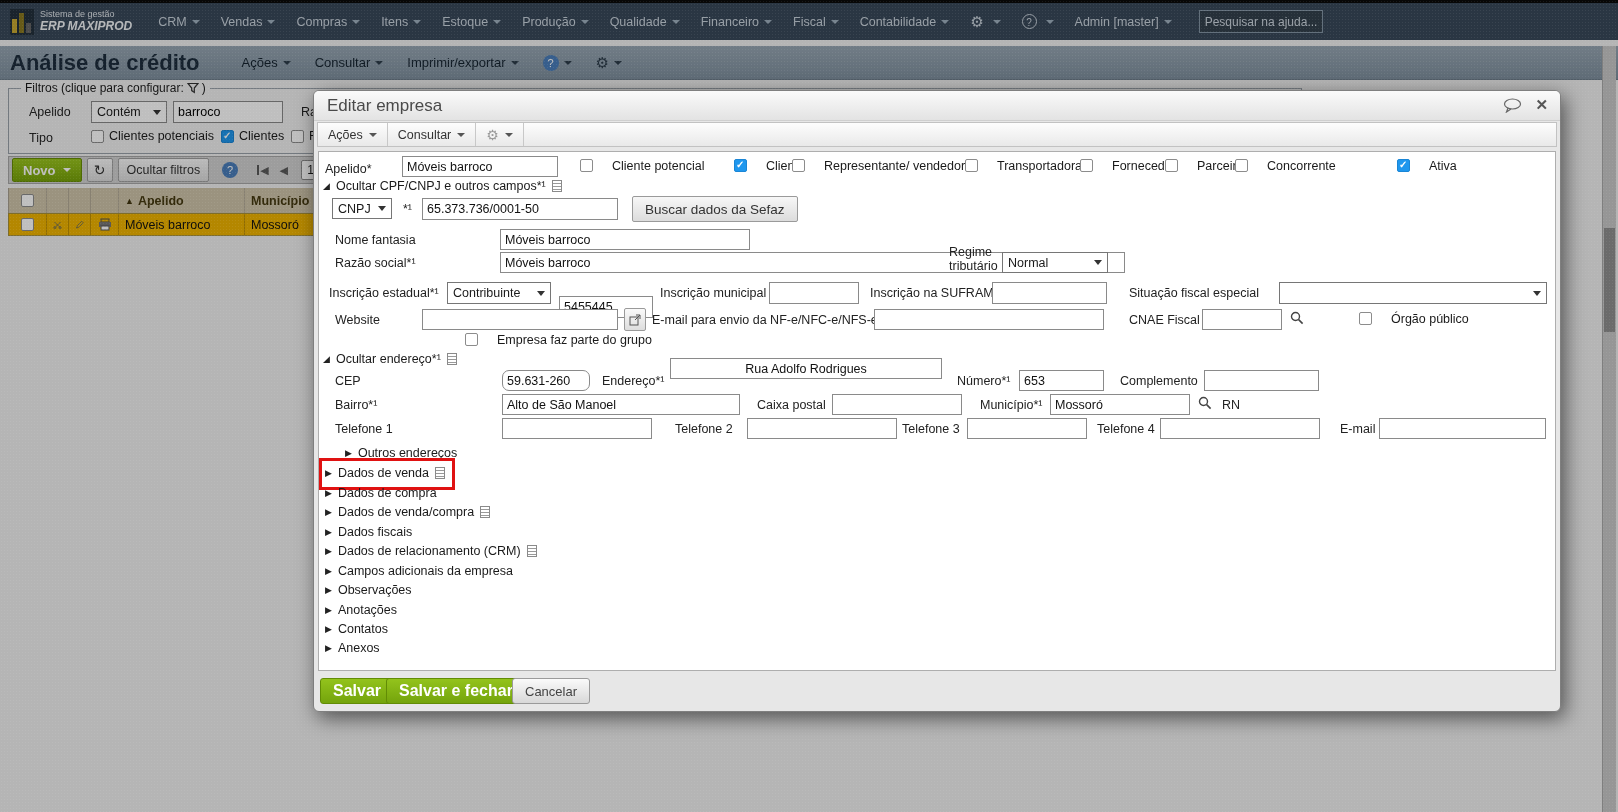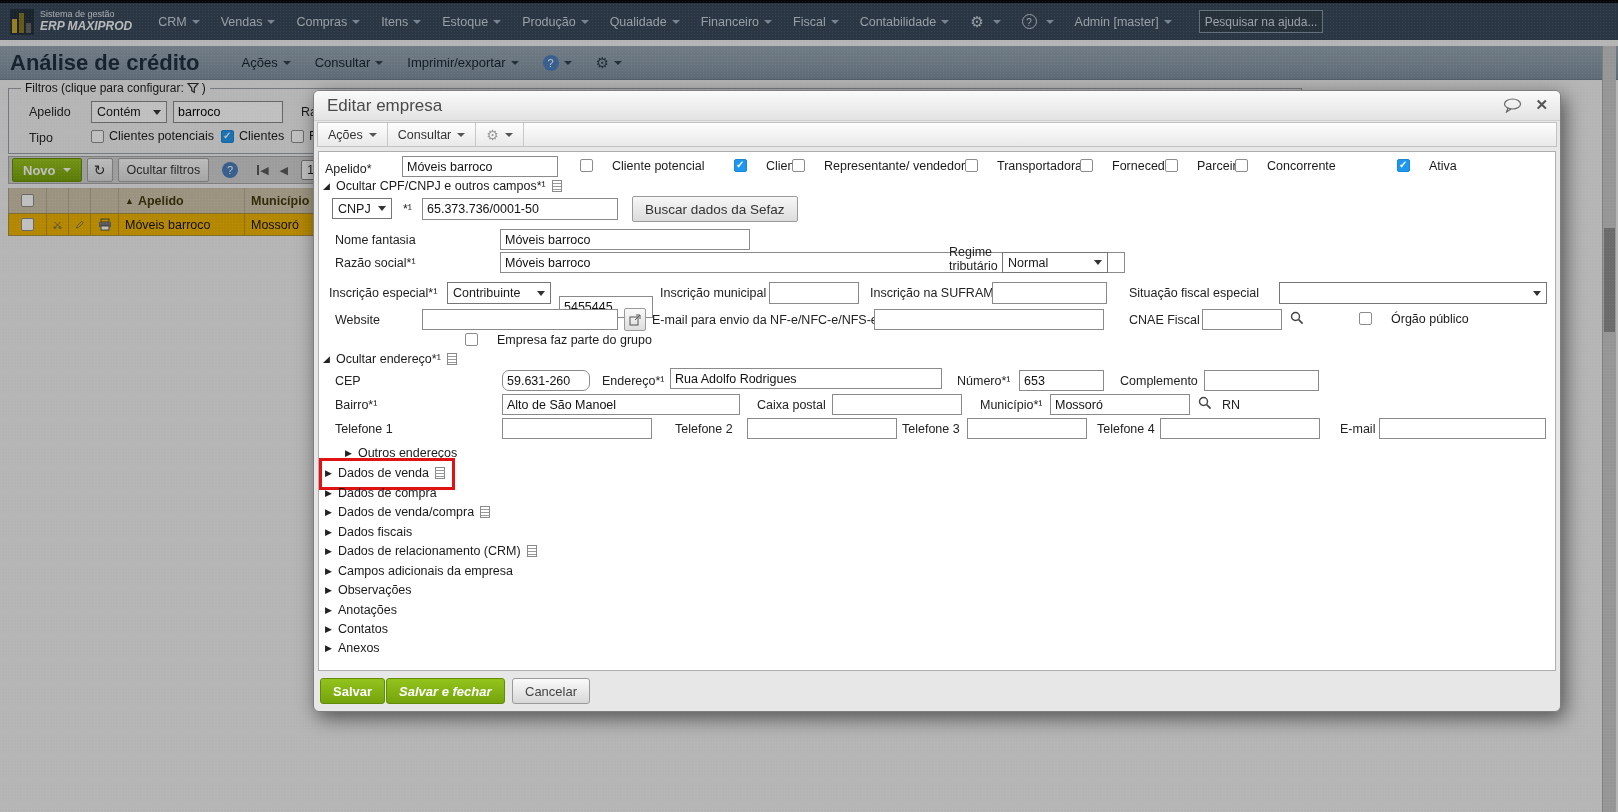--- a/index.html
+++ b/index.html
@@ -97,21 +97,21 @@
   .tri-closed{font-size:9px;color:#222;}
   .formicon{width:10px;height:12px;border:1px solid #8a8a8a;background:
     repeating-linear-gradient(#fff 0 2px,#9a9a9a 2px 3px);box-sizing:border-box;}
   .btn-sefaz{position:absolute;height:26px;padding:0 12px;background:linear-gradient(#f7f7f7,#dcdcdc);
     border:1px solid #9a9a9a;border-radius:2px;font-size:13.5px;color:#333;cursor:pointer;font-family:"Liberation Sans",sans-serif;}
   .extbtn{position:absolute;width:22px;height:23px;background:linear-gradient(#fafafa,#ddd);border:1px solid #9a9a9a;
     border-radius:2px;box-sizing:border-box;display:flex;align-items:center;justify-content:center;cursor:pointer;}
   .redbox{position:absolute;border:3px solid #e01212;pointer-events:none;}
   .mfooter{position:absolute;left:4px;right:4px;bottom:3px;height:42px;}
   .btn-green{position:absolute;height:26px;padding:0 12px;background:linear-gradient(#93c31c,#74a40c);border:1px solid #628c05;
-    border-radius:3px;color:#fff;font-weight:bold;font-size:13px;cursor:pointer;font-family:"Liberation Sans",sans-serif;}
+    border-radius:3px;color:#fff;font-weight:bold;font-size:16px;cursor:pointer;font-family:"Liberation Sans",sans-serif;}
   .btn-cancel{position:absolute;height:26px;padding:0 12px;background:linear-gradient(#fafafa,#d8d8d8);border:1px solid #9a9a9a;
     border-radius:3px;color:#444;font-size:13px;cursor:pointer;font-family:"Liberation Sans",sans-serif;}
   .mcreated{position:absolute;right:2px;top:1px;text-align:right;font-size:11.5px;line-height:13.5px;color:#222;}
 </style>
 </head>
 <body>
 
 <div class="screen">
 
   <div>
@@ -389,21 +389,21 @@
       <input class="inp" style="left: 181px; top: 77px; width: 250px;" value="Móveis barroco">
 
       <span class="lbl" style="left:16px;top:104px;">Razão social*¹</span>
       <input class="inp" style="left: 181px; top: 100px; width: 625px;" value="Móveis barroco">
       <span class="lbl" style="left:630px;top:93px;width:58px;white-space:normal;line-height:14px;">Regime tributário</span>
       <div class="sel" style="left:683px;top:100px;width:106px;">
           <span>Normal</span>
           <span class="selcar"></span>
         </div>
 
-      <span class="lbl" style="left:10px;top:134px;">Inscrição especial*¹</span>
+      <span class="lbl" style="left:10px;top:134px;">Inscrição estadual*¹</span>
       <div class="sel" style="left:128px;top:130px;width:104px;height:22px;">
           <span>Contribuinte</span>
           <span class="selcar"></span>
         </div>
       <input class="inp" style="left: 240px; top: 144px; width: 94px; height: 22px;" value="5455445">
       <span class="lbl" style="left:341px;top:134px;">Inscrição municipal</span>
       <input class="inp" style="left: 450px; top: 130px; width: 90px; height: 22px;">
       <span class="lbl" style="left:551px;top:134px;">Inscrição na SUFRAMA</span>
       <input class="inp" style="left: 673px; top: 130px; width: 115px; height: 22px;">
       <span class="lbl" style="left:810px;top:134px;">Situação fiscal especial</span>
@@ -442,21 +442,21 @@
 
       <span class="sech" style="left:4px;top:200px;">
           <span class="tri-open">◢</span>
           <span>Ocultar endereço*¹</span>
           <span class="formicon"></span>
         </span>
 
       <span class="lbl" style="left:16px;top:222px;">CEP</span>
       <input class="inp" style="left: 183px; top: 218px; width: 88px; border-radius: 7px;" value="59.631-260">
       <span class="lbl" style="left:283px;top:222px;">Endereço*¹</span>
-      <input class="inp" style="left: 351px; top: 216px; width: 272px;" value="Rua Adolfo Rodrigues">
+      <input class="inp" style="left: 351px; top: 206px; width: 272px; text-align: center;" value="Rua Adolfo Rodrigues">
       <span class="lbl" style="left:638px;top:222px;">Número*¹</span>
       <input class="inp" style="left: 700px; top: 218px; width: 85px;" value="653">
       <span class="lbl" style="left:801px;top:222px;">Complemento</span>
       <input class="inp" style="left: 885px; top: 218px; width: 115px;">
 
       <span class="lbl" style="left:16px;top:246px;">Bairro*¹</span>
       <input class="inp" style="left: 183px; top: 242px; width: 238px;" value="Alto de São Manoel">
       <span class="lbl" style="left:438px;top:246px;">Caixa postal</span>
       <input class="inp" style="left: 513px; top: 242px; width: 130px;">
       <span class="lbl" style="left:661px;top:246px;">Município*¹</span>
@@ -525,17 +525,17 @@
           <span>Contatos</span>
         </span>
       <span class="sech" style="left:6px;top:489px;">
           <span class="tri-closed">▶</span>
           <span>Anexos</span>
         </span>
     </div>
 
     <div class="mfooter">
       <button class="btn-green" style="left:2px;top:12px;">Salvar</button>
-      <button class="btn-green" style="left:68px;top:12px;font-style:italic;">Salvar e fechar</button>
+      <button class="btn-green" style="left:68px;top:12px;">Salvar e fechar</button>
       <button class="btn-cancel" style="left:194px;top:12px;">Cancelar</button>
     </div>
   </div>
 </div>
 
 </body></html>

